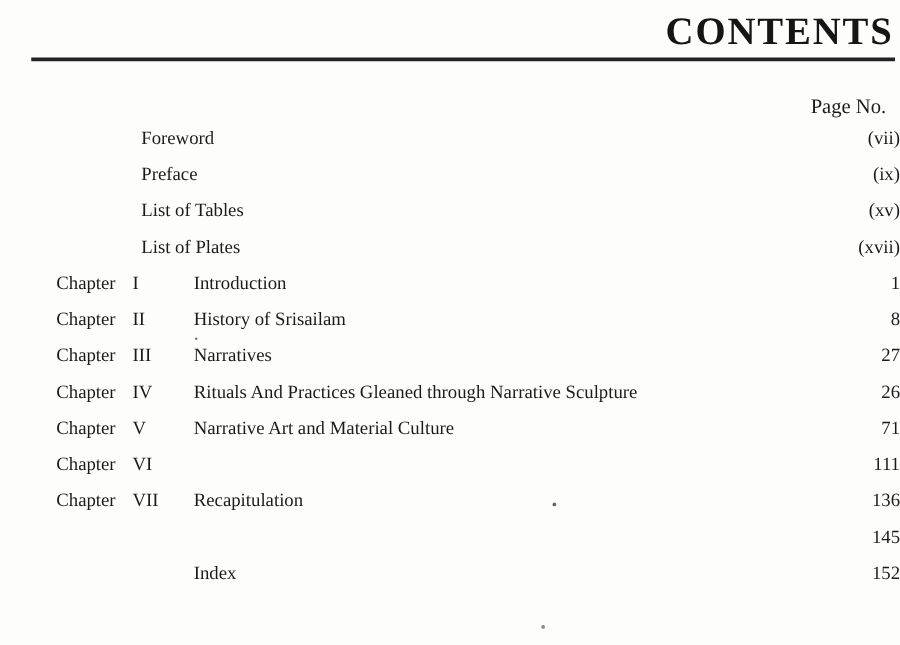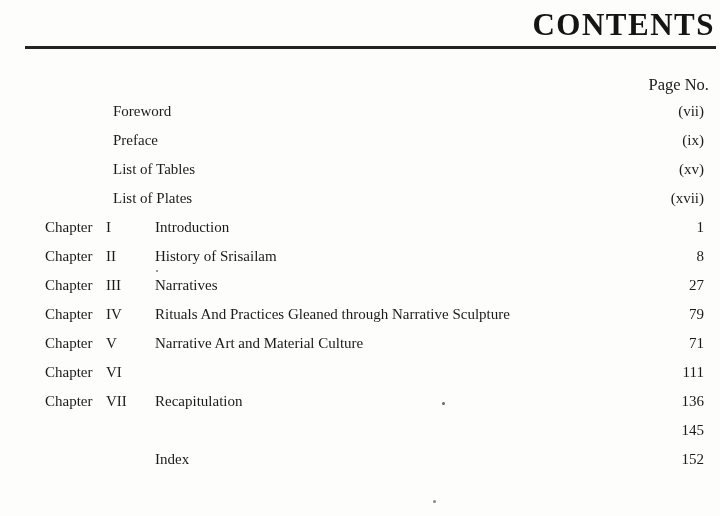--- a/index.html
+++ b/index.html
@@ -56,21 +56,21 @@
   }
   .toc-row span {
     position: absolute;
     white-space: nowrap;
   }
   .chapter-prefix { left: 27px; }
   .chapter-numeral { left: 88px; }
   .chapter-title { left: 137px; }
   .fm-label { left: 95px; }
   .pg {
-    right: 32px;
+    right: 16px;
     text-align: right;
   }
   .speck {
     position: absolute;
     border-radius: 50%;
     background: #666;
   }
   .speck-1 { left: 442px; top: 402px; width: 3px; height: 3px; }
   .speck-2 { left: 433px; top: 500px; width: 3px; height: 3px; background: #888; }
   .speck-3 { left: 156px; top: 270px; width: 2px; height: 2px; background: #777; }
@@ -118,21 +118,21 @@
     <div class="toc-row">
       <span class="chapter-prefix">Chapter</span>
       <span class="chapter-numeral">III</span>
       <span class="chapter-title">Narratives</span>
       <span class="pg">27</span>
     </div>
     <div class="toc-row">
       <span class="chapter-prefix">Chapter</span>
       <span class="chapter-numeral">IV</span>
       <span class="chapter-title">Rituals And Practices Gleaned through Narrative Sculpture</span>
-      <span class="pg">79</span>
+      <span class="pg">26</span>
     </div>
     <div class="toc-row">
       <span class="chapter-prefix">Chapter</span>
       <span class="chapter-numeral">V</span>
       <span class="chapter-title">Narrative Art and Material Culture</span>
       <span class="pg">71</span>
     </div>
     <div class="toc-row">
       <span class="chapter-prefix">Chapter</span>
       <span class="chapter-numeral">VI</span>

